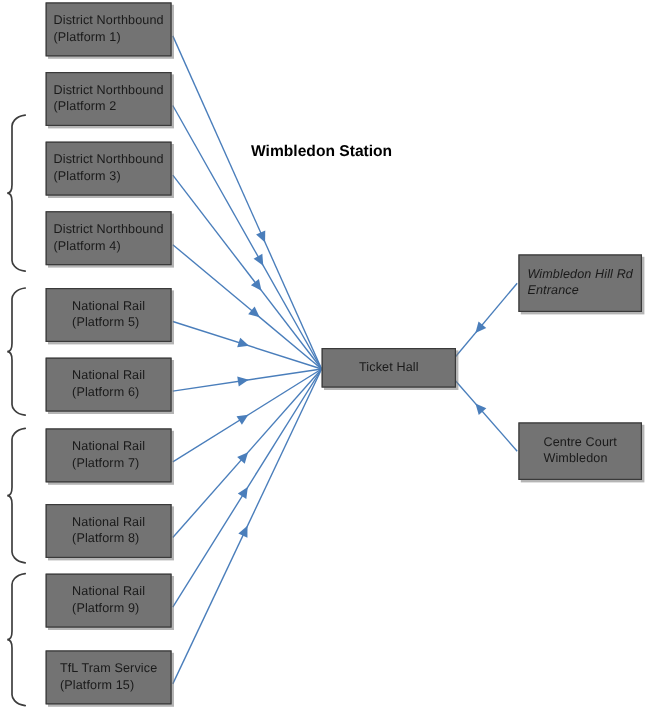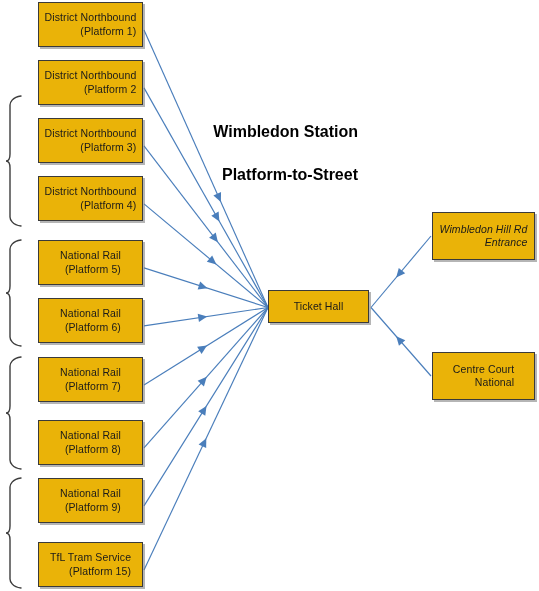--- a/index.html
+++ b/index.html
@@ -22,45 +22,45 @@
     position: absolute;
     left: 0;
     top: 0;
     width: 539px;
     height: 591px;
     pointer-events: none;
   }
   .node {
     position: absolute;
     box-sizing: border-box;
-    background: #eab308;
+    background: #737373;
     border: 1px solid #3a3a3a;
     box-shadow: 2px 2px 0 rgba(120,120,120,0.55);
     display: flex;
     align-items: center;
     justify-content: center;
-    text-align: right;
+    text-align: left;
     font-size: 10.5px;
     line-height: 1.25;
     color: #1a1a1a;
     letter-spacing: 0.1px;
     z-index: 3;
   }
   .node .label {
     display: block;
     padding: 0 3px;
     white-space: pre-line;
   }
   .title {
     position: absolute;
     font-weight: bold;
-    font-size: 16px;
+    font-size: 13px;
     line-height: 1.35;
     color: #000000;
-    text-align: right;
+    text-align: center;
     white-space: pre-line;
     z-index: 2;
   }
 </style>
 </head>
 <body>
 
 <div id="canvas">
 
   <svg id="edge-layer" viewBox="0 0 539 591" width="539" height="591">
@@ -89,21 +89,20 @@
       <line x1="144" y1="569.9" x2="268" y2="307.5" stroke="#4a7ebb" stroke-width="1.15"></line>
       <polygon points="0,0 -9,-4.2 -9,4.2" fill="#4a7ebb" transform="translate(206.248,438.1752) rotate(-64.70640965448425)"></polygon>
       <line x1="431" y1="236" x2="371" y2="307.5" stroke="#4a7ebb" stroke-width="1.15"></line>
       <polygon points="0,0 -9,-4.2 -9,4.2" fill="#4a7ebb" transform="translate(396.2,277.47) rotate(130.00205790607208)"></polygon>
       <line x1="431" y1="376" x2="371" y2="307.5" stroke="#4a7ebb" stroke-width="1.15"></line>
       <polygon points="0,0 -9,-4.2 -9,4.2" fill="#4a7ebb" transform="translate(396.2,336.27) rotate(-131.2155200905121)"></polygon>
     </svg>
 
   <div class="title" style="left: 178px; top: 99px; width: 180px;">
     <div>Wimbledon Station</div>
-    <div>Platform-to-Street</div>
   </div>
 
 <div class="node" style="left: 38px; top: 2px; width: 105px; height: 45px;">
       <span class="label">District Northbound
 (Platform 1)</span>
     </div>
     <div class="node" style="left: 38px; top: 60px; width: 105px; height: 45px;">
       <span class="label">District Northbound
 (Platform 2</span>
     </div>
@@ -132,24 +131,24 @@
 (Platform 8)</span>
     </div>
     <div class="node" style="left: 38px; top: 478px; width: 105px; height: 45px;">
       <span class="label">National Rail
 (Platform 9)</span>
     </div>
     <div class="node" style="left: 38px; top: 542px; width: 105px; height: 45px;">
       <span class="label">TfL Tram Service
 (Platform 15)</span>
     </div>
-    <div class="node" style="left: 268px; top: 290px; width: 101px; height: 33px;">
+    <div class="node" style="left: 268px; top: 290px; width: 112px; height: 33px;">
       <span class="label">Ticket Hall</span>
     </div>
     <div class="node" style="left: 432px; top: 212px; width: 103px; height: 48px; font-style: italic;">
       <span class="label">Wimbledon Hill Rd
 Entrance</span>
     </div>
     <div class="node" style="left: 432px; top: 352px; width: 103px; height: 48px;">
       <span class="label">Centre Court
-National</span>
+Wimbledon</span>
     </div>
   </div>
 
 </body></html>

